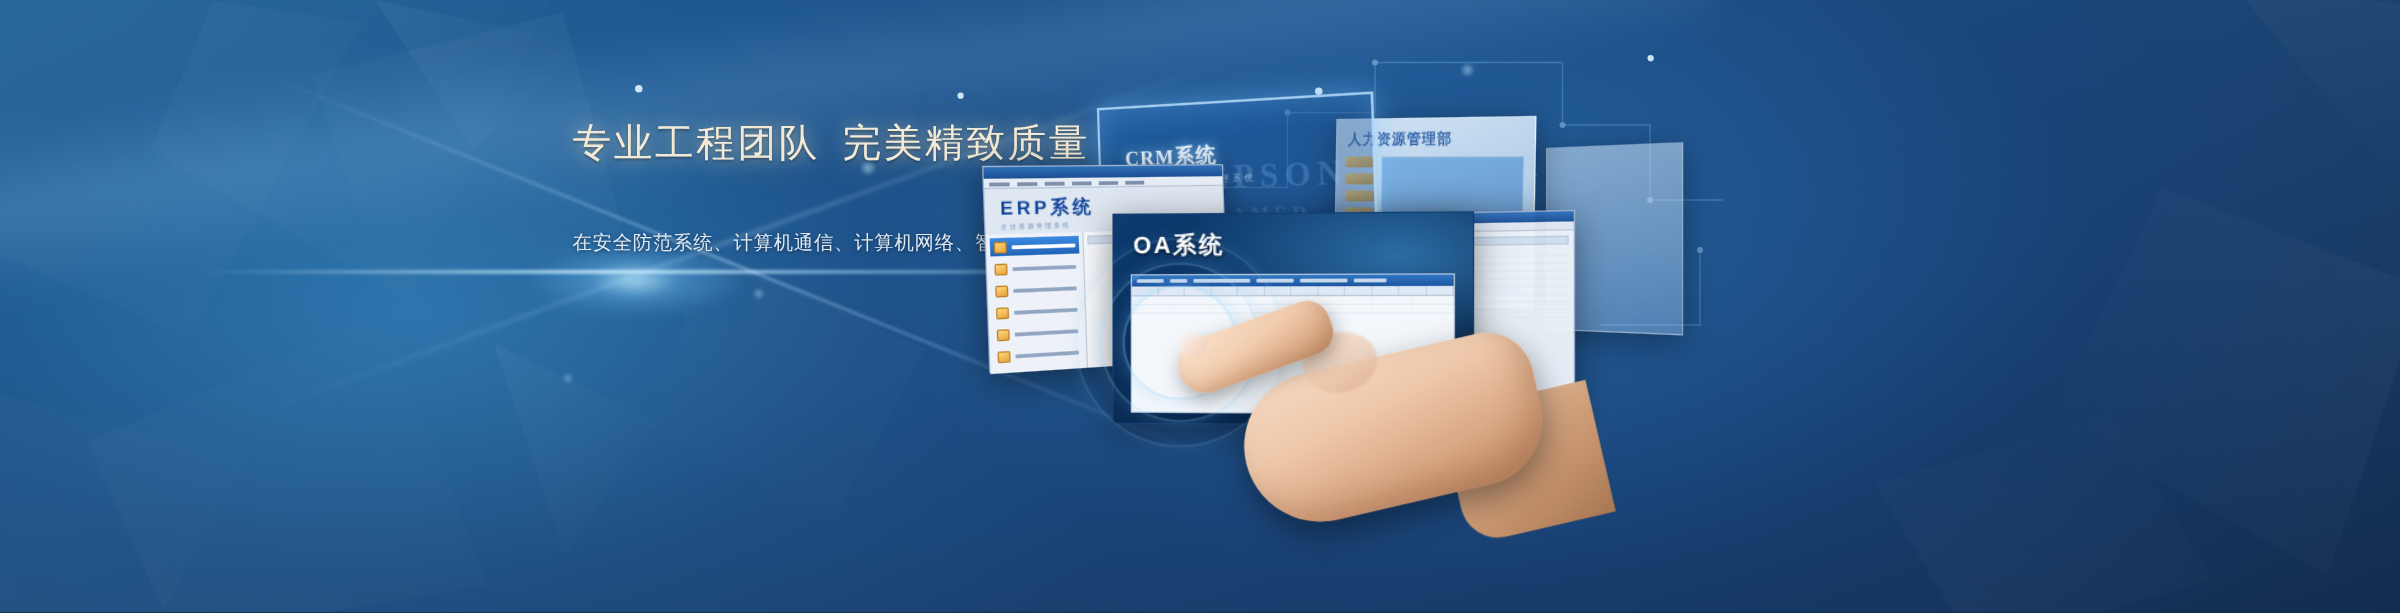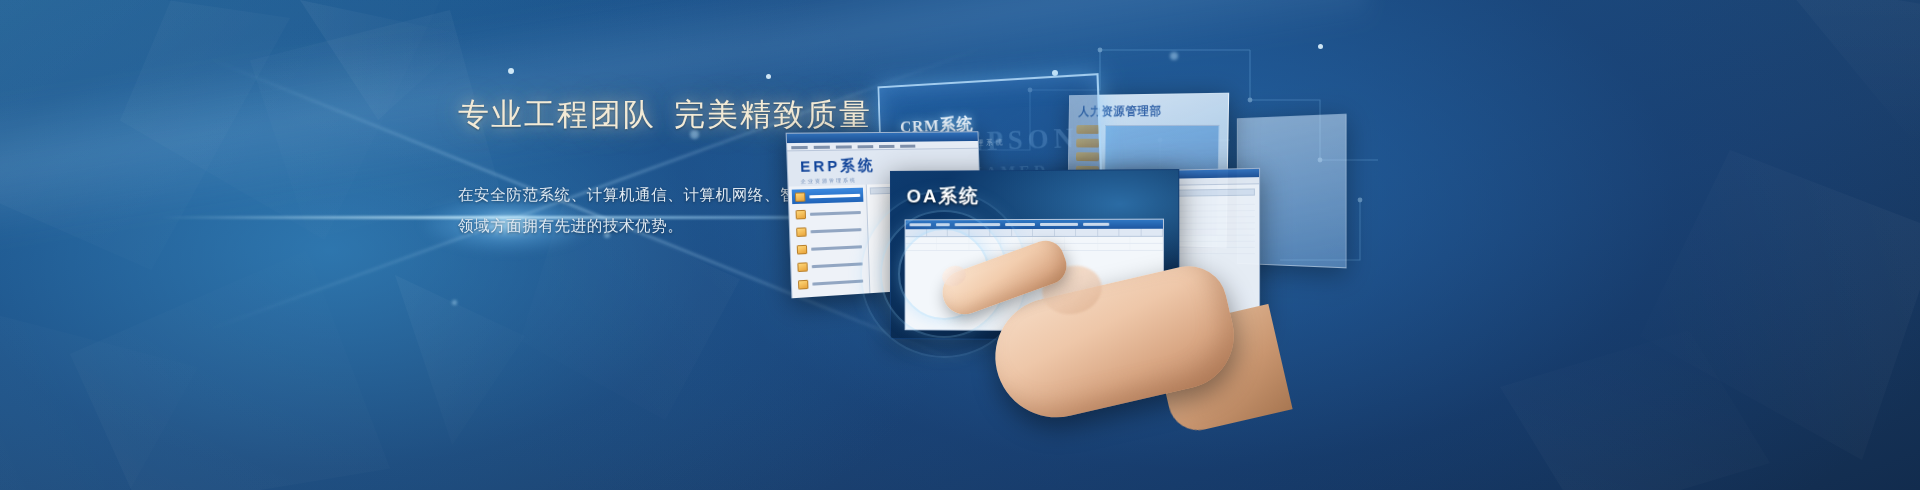--- a/index.html
+++ b/index.html
@@ -252,21 +252,20 @@
   <div class="dot soft" style="left:1246px;top:180px; width:6px; height:6px;"></div>
   <div class="dot soft" style="left:604px; top:232px; width:6px; height:6px;"></div>
   <div class="dot soft" style="left:452px; top:300px; width:5px; height:5px;"></div>
 
   <div class="copy">
     <div class="headline">
       <span>专业工程团队</span><span class="gap"></span><span>完美精致质量</span>
     </div>
     <div class="paragraph">
       <p>在安全防范系统、计算机通信、计算机网络、智能大厦</p>
-      <p>领域方面拥有先进的技术优势。</p>
     </div>
   </div>
 
   <div class="screens">
 
     <svg class="circuit" viewBox="0 0 430 300">
       <g stroke="#8fd0ff" stroke-width="1.1" fill="none" opacity="0.55">
         <path d="M10 120 H80 V60 H150 V20 H300"></path>
         <path d="M300 20 V70 H370 V130 H428"></path>
         <path d="M40 200 H110 V160 H210"></path>

